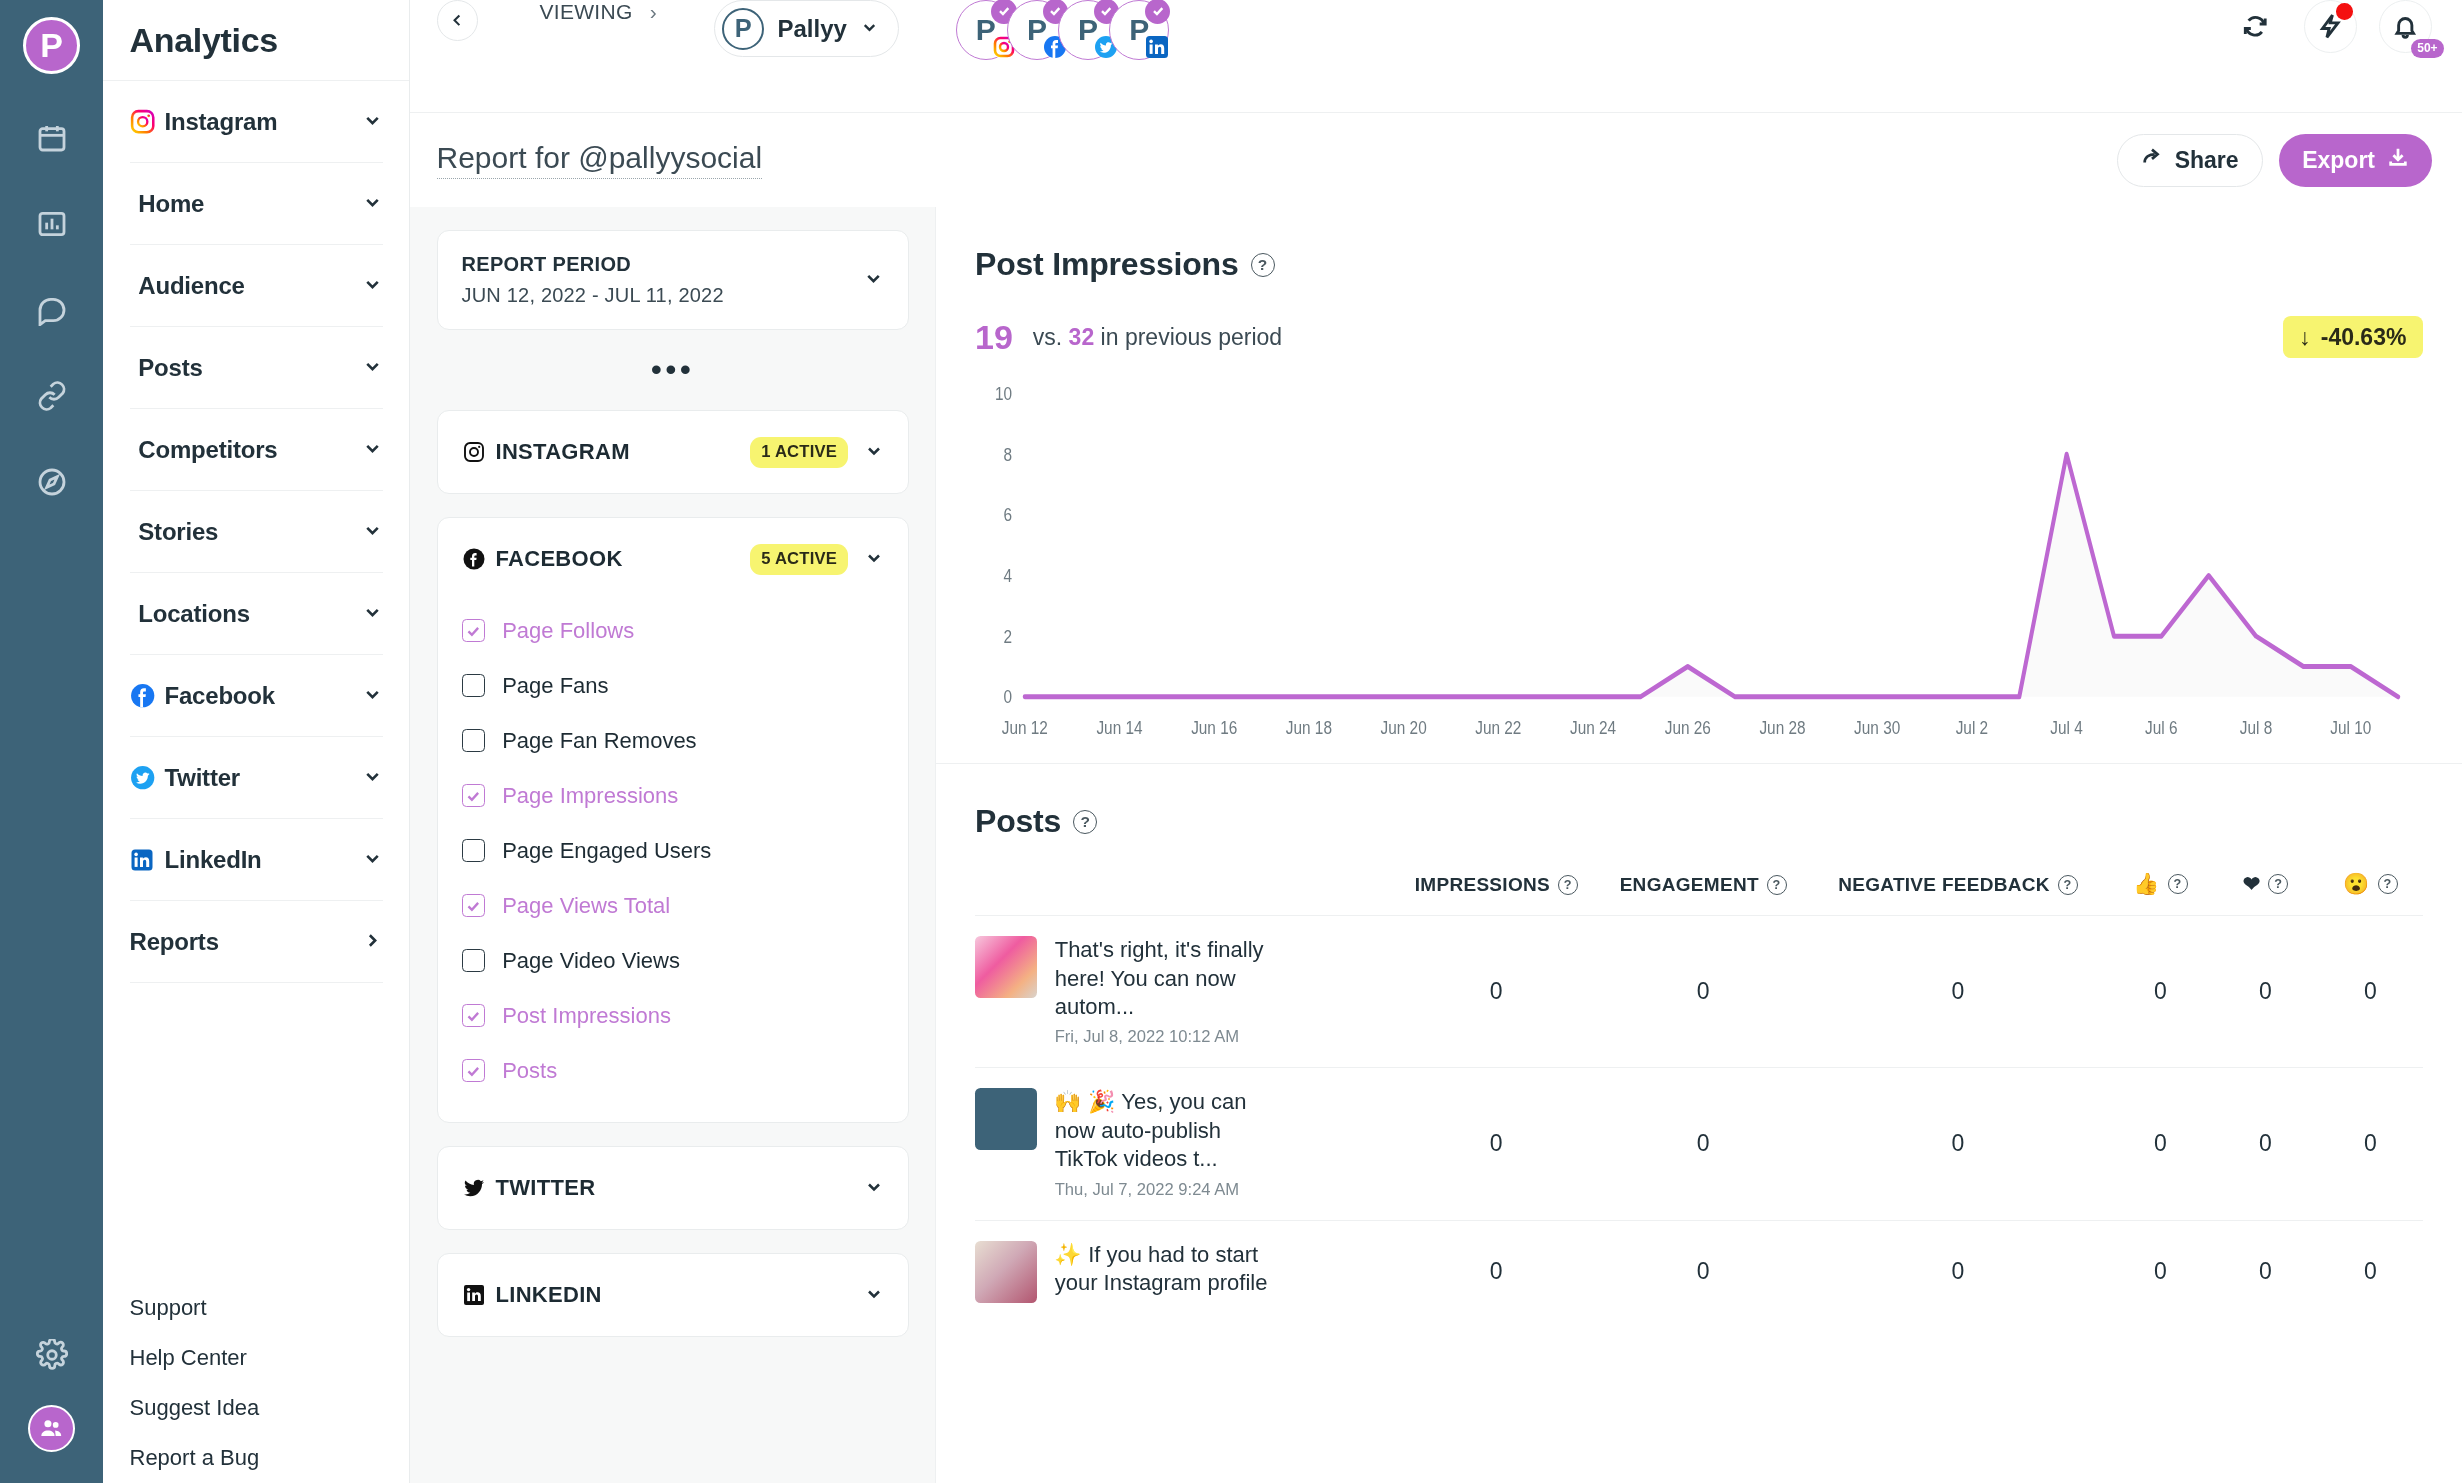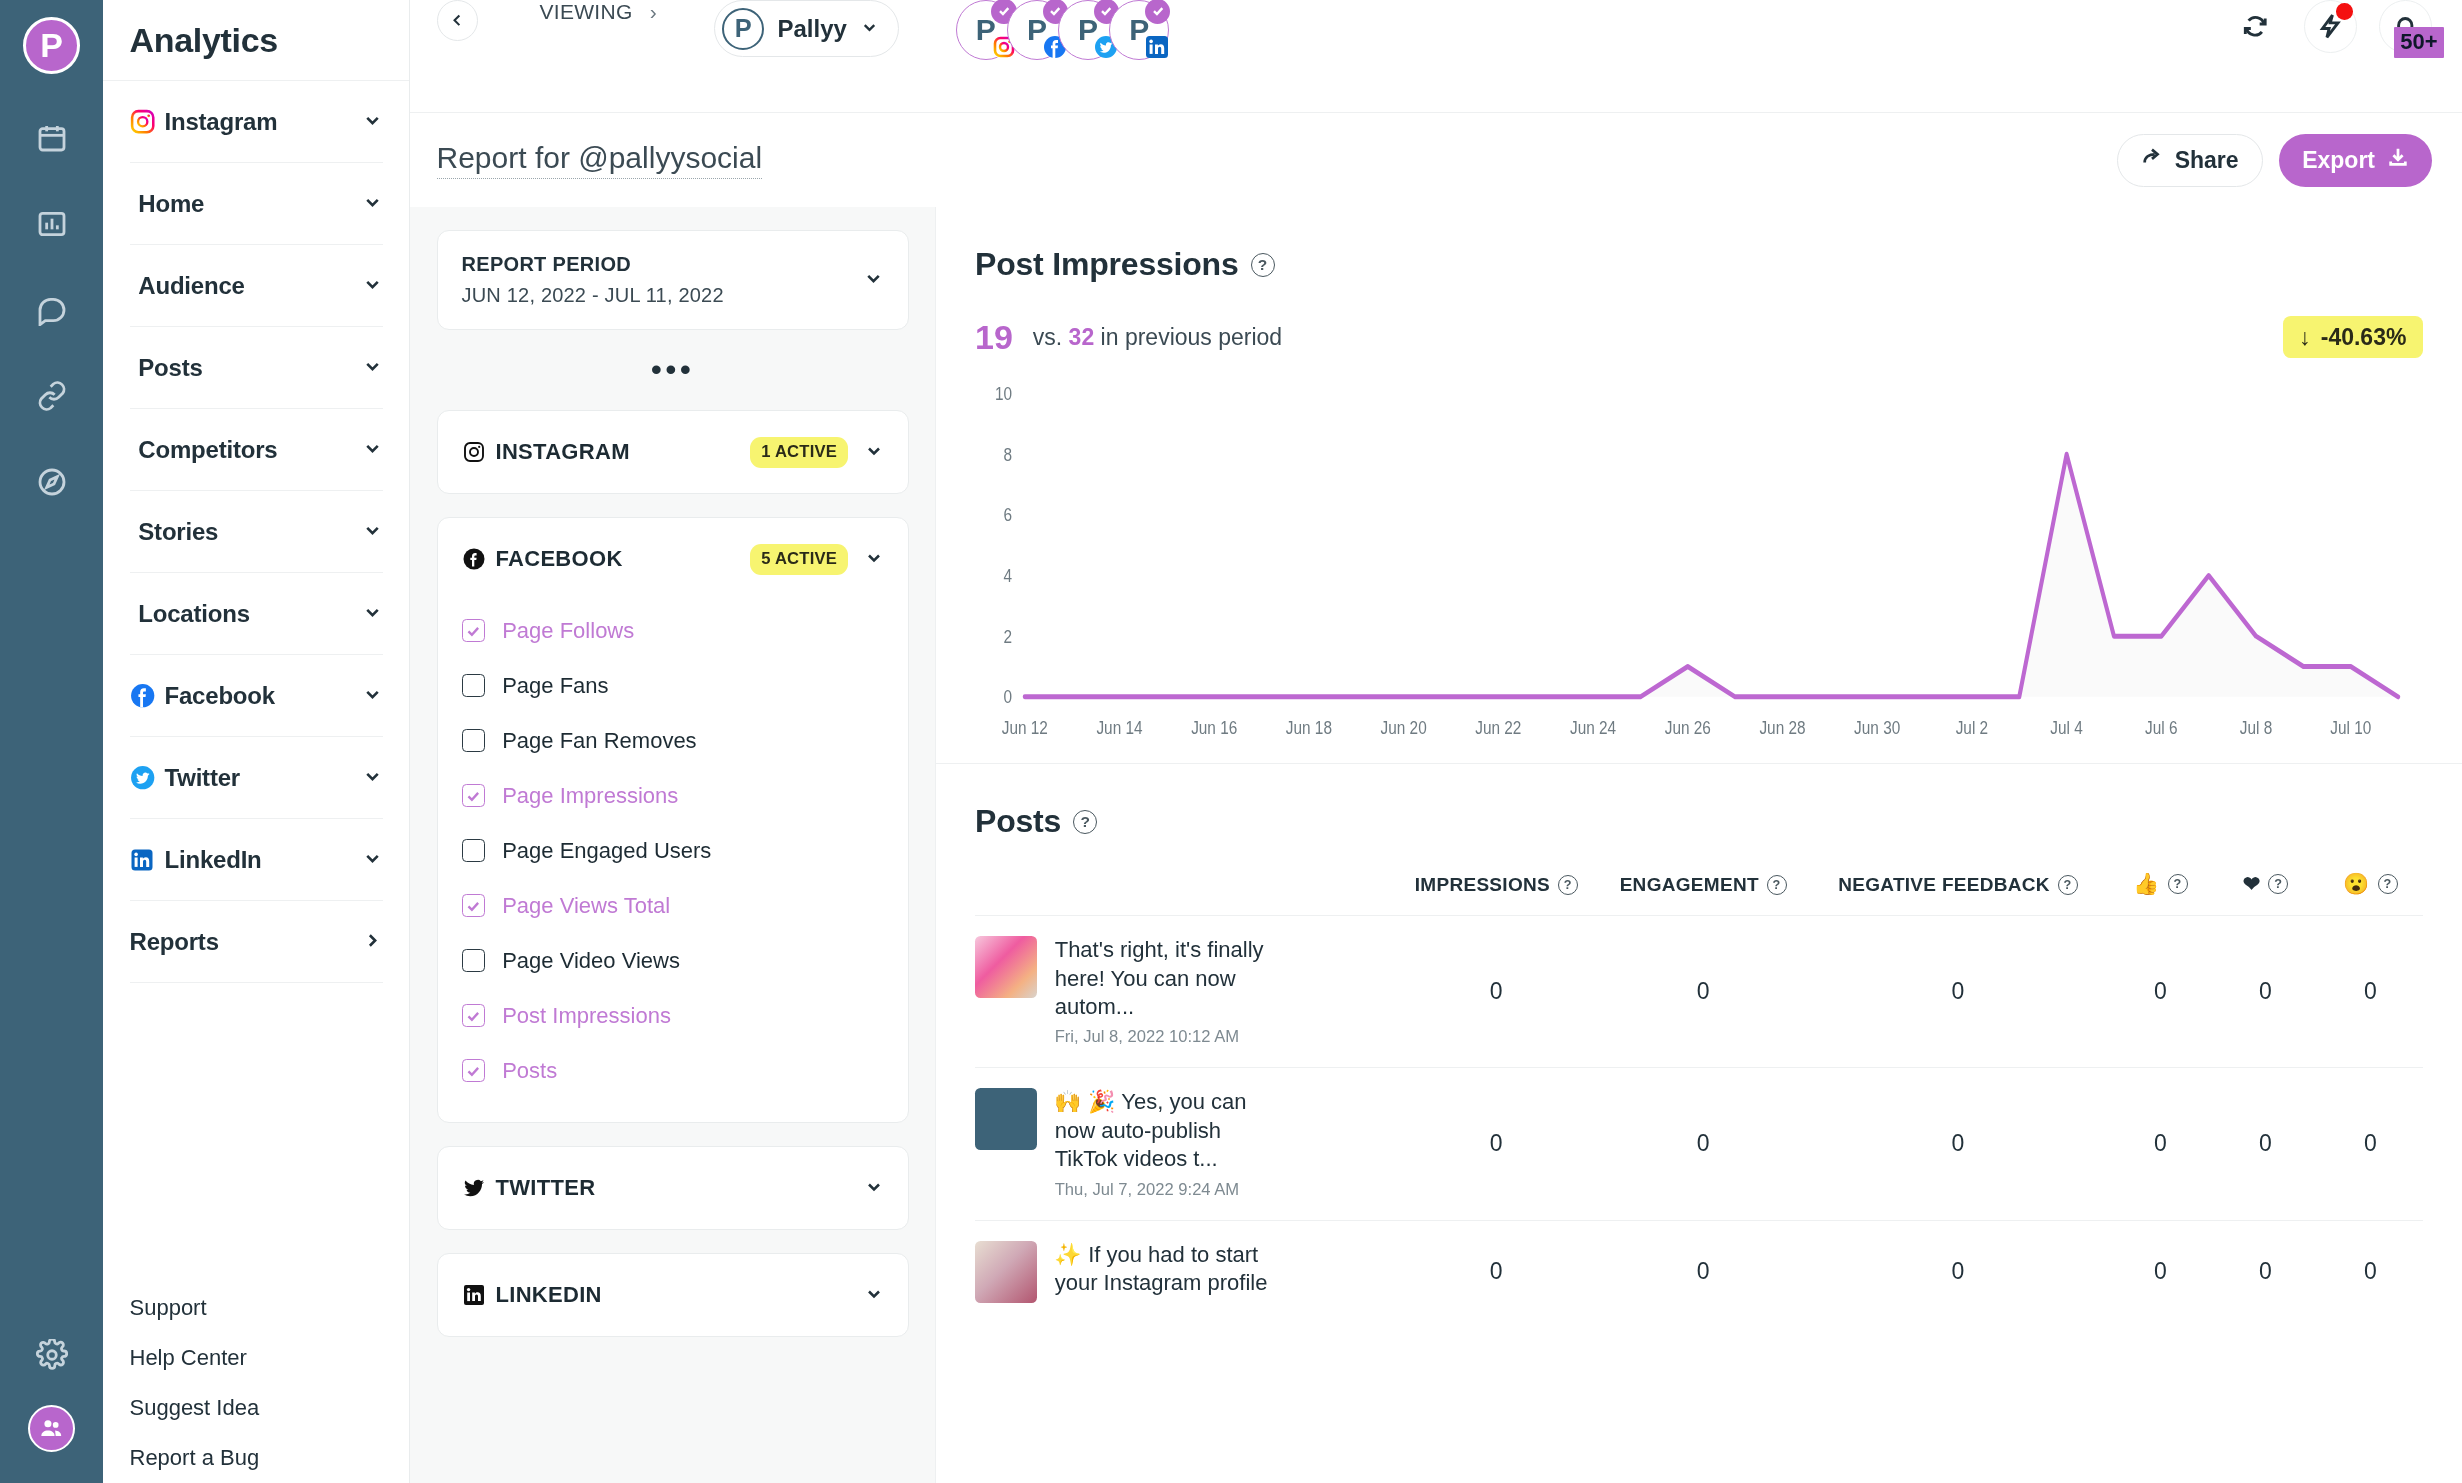--- a/index.html
+++ b/index.html
@@ -110,22 +110,22 @@
     width: 26.5px; height: 26.5px; border-radius: 6.6px;
     display:flex; align-items:center; justify-content:center;
   }
   .acct-net svg { width: 24px; height: 24px; }
   .top-right { margin-left: auto; display: flex; align-items: center; gap: 22px; }
   .ic-btn { width: 53px; height: 53px; border-radius: 50%; border: 1.1px solid #eceff0;
             display:flex; align-items:center; justify-content:center; position: relative; cursor:pointer; }
   .ic-btn.plain { border: none; }
   .ic-btn svg { width: 26.5px; height: 26.5px; stroke: #22313a; stroke-width: 2.6; fill: none; }
   .dot-red { position:absolute; top: 2.2px; right: 3.3px; width: 16.6px; height: 16.6px; border-radius: 50%; background: #f41010; }
-  .badge-50 { position: absolute; bottom: -5.5px; right: -13.2px; background: #b866cc; color:#0f172a;
-              font-size: 22px; font-weight: 700; border-radius: 1px; padding: 2.2px 6.6px; }
+  .badge-50 { position: absolute; bottom: -5.5px; right: -13.2px; background: #b866cc; color:#ffffff;
+              font-size: 12px; font-weight: 700; border-radius: 12px; padding: 2.2px 6.6px; }
 
   
   .rpt-head { height: 94px; min-height: 94px; display: flex; align-items: center;
               padding: 0 30px 0 26.5px; background: #ffffff; }
   .rpt-title { font-size: 30px; font-weight: 500; color: #3b4a53;
                border-bottom: 1.7px dotted #9aa6ac; padding-bottom: 3.3px; cursor: pointer; }
   .rpt-actions { margin-left: auto; display: flex; gap: 16.6px; align-items:center; }
   .btn-share { height: 53px; border-radius: 26.5px; border: 1.1px solid #e4e7e9; background: #fff;
                display:flex; align-items:center; gap: 12px; padding: 0 23px;
                font-size: 23px; font-weight: 700; color: #22313a; cursor:pointer; }

